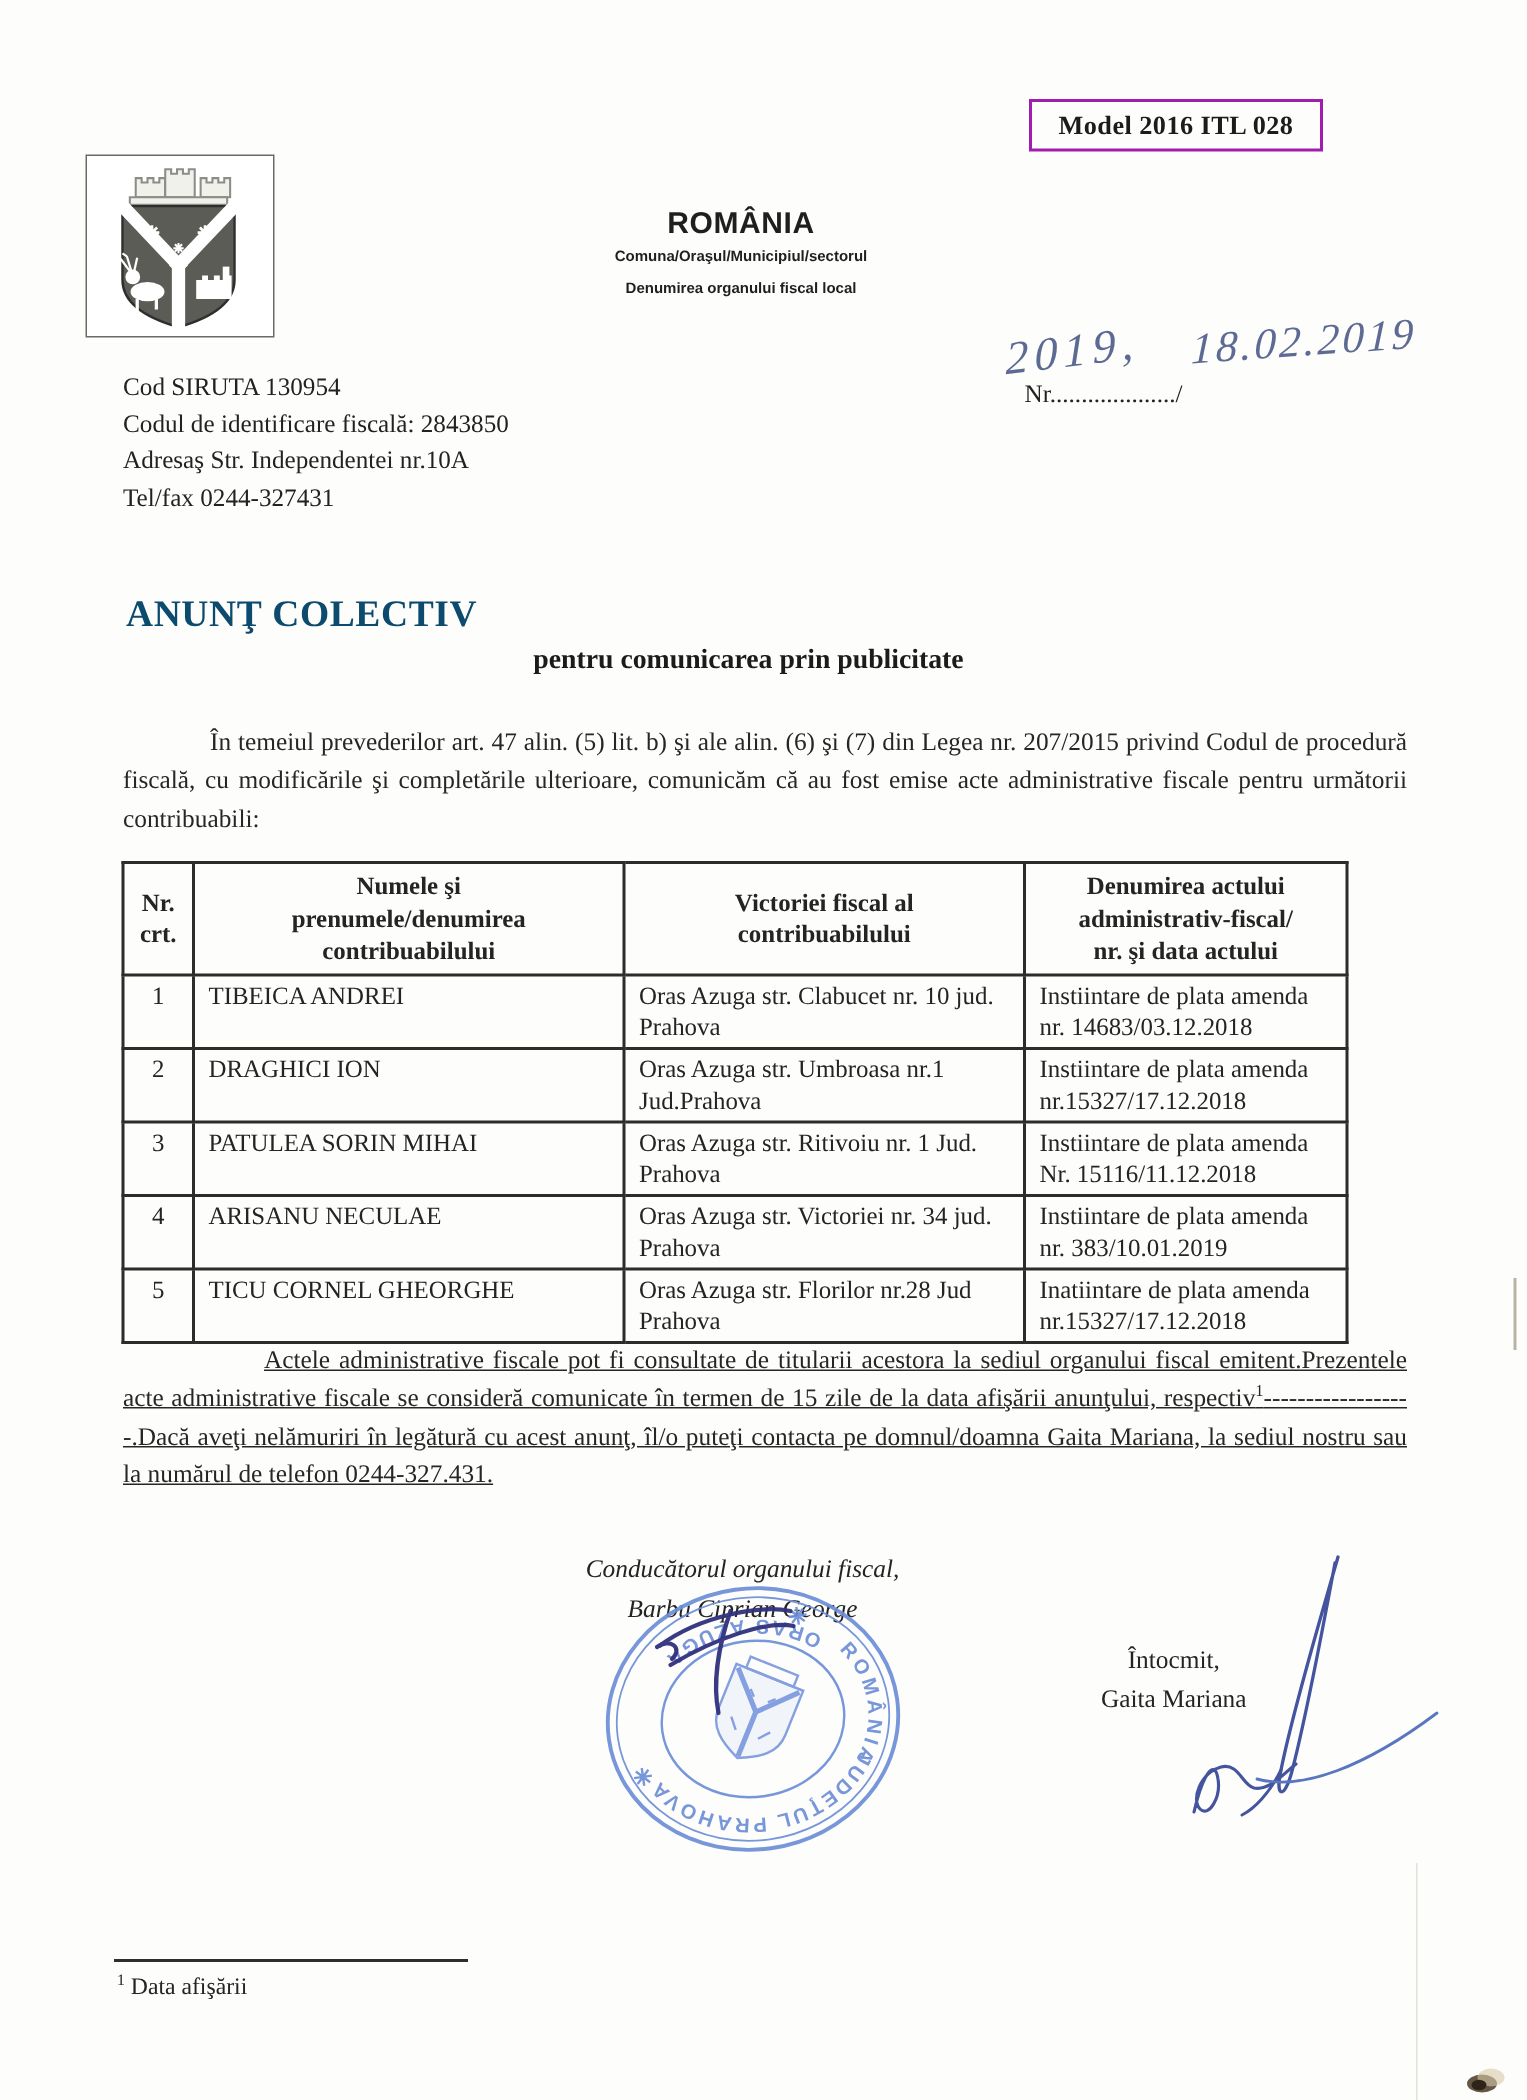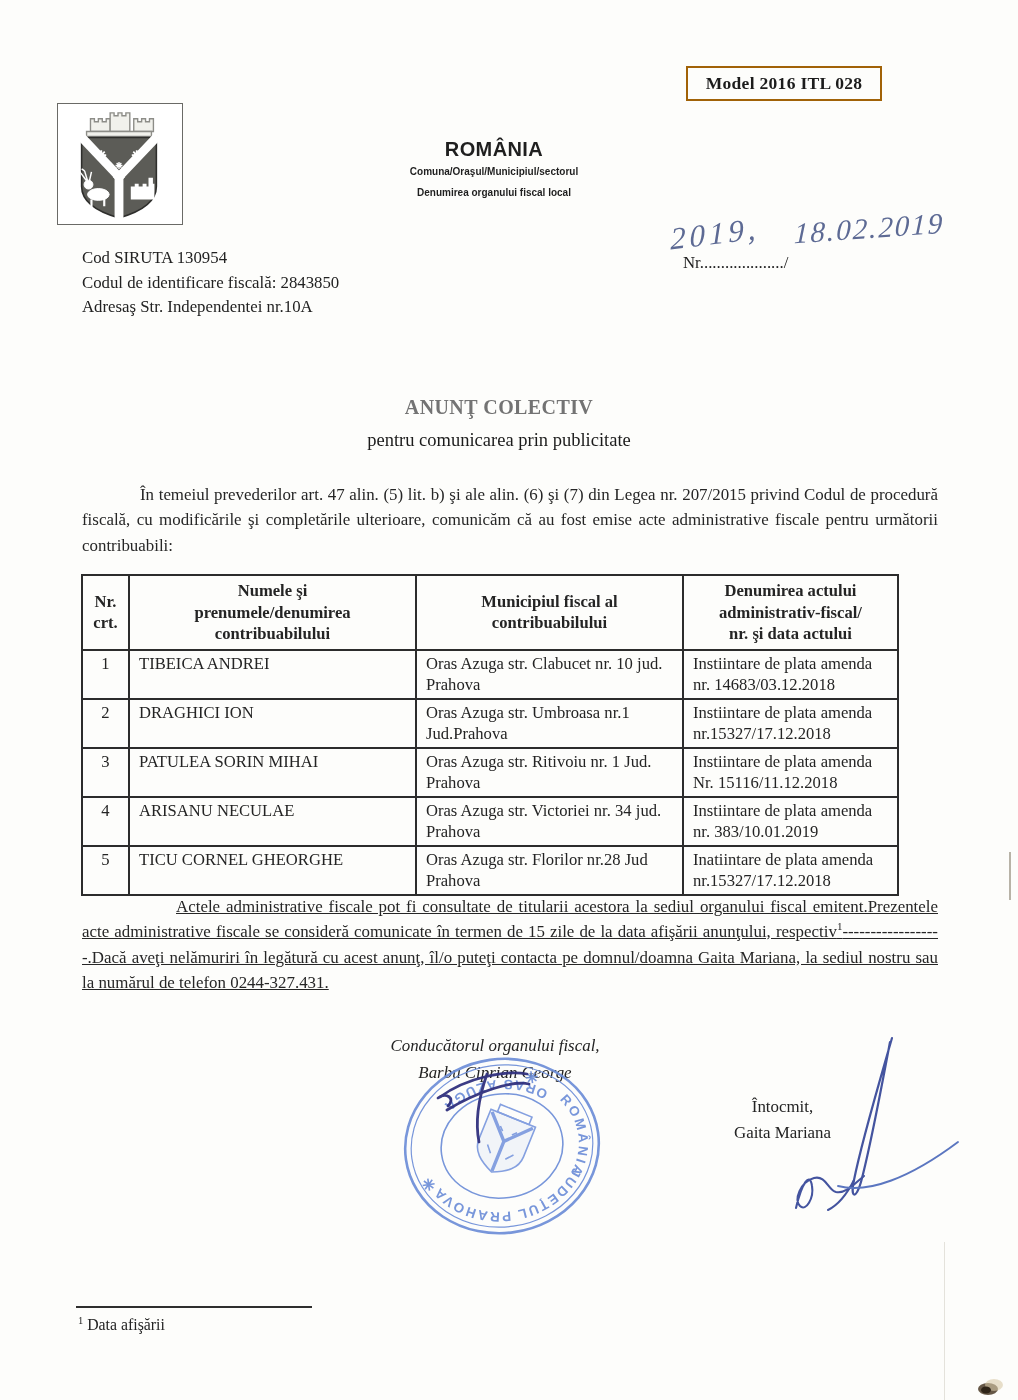--- a/index.html
+++ b/index.html
@@ -4,40 +4,40 @@
 <style>
   html,body{margin:0;padding:0;background:#e8e8e6;}
   .page{
     position:relative;width:1018px;height:1400px;margin:0 auto;
     background:#fdfdfb;overflow:hidden;
     font-family:"Liberation Serif","DejaVu Serif",serif;color:#242424;
   }
   .abs{position:absolute;}
   
   .model-box{
-    left:686px;top:66px;width:192px;height:31px;border:2px solid #a16207;
+    left:686px;top:66px;width:192px;height:31px;border:2px solid #a21caf;
     display:flex;align-items:center;justify-content:center;
     font-weight:bold;font-size:17.5px;color:#1c1c1c;letter-spacing:.3px;
   }
   
   .emblem-box{left:57px;top:103px;width:124px;height:120px;border:1px solid #6a6a66;background:#fff;}
   
   .hdr{left:254px;top:138px;width:480px;text-align:center;
        font-family:"Liberation Sans","DejaVu Sans",sans-serif;color:#1f1f1f;}
   .hdr .country{font-size:20px;font-weight:bold;letter-spacing:.4px;}
   .hdr .sub{font-size:10px;font-weight:bold;line-height:21px;}
   
   .info{left:82px;top:246px;font-size:16.8px;line-height:24.6px;color:#222;}
   .nr-line{left:659px;top:253px;font-size:16.8px;color:#222;margin-left:24px;}
   .hand{font-style:italic;color:#5d6a94;font-family:"Liberation Serif",serif;}
   .hand-number{left:670px;top:216px;font-size:31px;transform:rotate(-7deg) skewX(-6deg);letter-spacing:4px;}
   .hand-date{left:794px;top:212px;font-size:29px;transform:rotate(-4deg) skewX(-6deg);letter-spacing:2px;}
   
-  .title{left:84px;top:396px;width:830px;text-align:center;font-size:20px;font-weight:bold;color:#737373;letter-spacing:.4px;}
-  .subtitle{left:84px;top:430px;width:830px;text-align:center;font-size:18.5px;font-weight:normal;color:#1b1b1b;}
+  .title{left:84px;top:396px;width:830px;text-align:left;font-size:25px;font-weight:bold;color:#0c4a6e;letter-spacing:.4px;}
+  .subtitle{left:84px;top:430px;width:830px;text-align:center;font-size:18.5px;font-weight:bold;color:#1b1b1b;}
   
   .para{left:82px;width:856px;font-size:16.9px;line-height:25.3px;text-align:justify;color:#262626;}
   .para1{top:482px;text-indent:58px;}
   .para2{top:894px;text-indent:94px;text-decoration:underline;}
   .para sup{font-size:11px;line-height:0;}
   
   .tbl{left:81px;top:574px;width:816px;border-collapse:collapse;font-size:16.6px;color:#242424;table-layout:fixed;}
   .tbl th,.tbl td{border:2px solid #2c2c2c;}
   .tbl th{font-weight:bold;text-align:center;vertical-align:middle;padding:4px 4px;line-height:21.5px;white-space:pre-line;font-size:16.6px;}
   .tbl thead tr{height:66px;font-family:Liberation Serif, serif;}
@@ -112,20 +112,21 @@
   <div class="abs hdr">
     <div class="country">ROMÂNIA</div>
     <div class="sub">Comuna/Oraşul/Municipiul/sectorul</div>
     <div class="sub">Denumirea organului fiscal local</div>
   </div>
 
   <div class="abs info">
     <div>Cod SIRUTA 130954</div>
     <div>Codul de identificare fiscală: 2843850</div>
     <div>Adresaş Str. Independentei nr.10A</div>
+    <div>Tel/fax 0244-327431</div>
   </div>
 
   <div class="abs nr-line">Nr..................../</div>
   <div class="abs hand hand-number">2019,</div>
   <div class="abs hand hand-date">18.02.2019</div>
 
   <div class="abs title">ANUNŢ COLECTIV</div>
   <div class="abs subtitle">pentru comunicarea prin publicitate</div>
 
   <div class="abs para para1">În temeiul prevederilor art. 47 alin. (5) lit. b) şi ale alin. (6) şi (7) din Legea nr. 207/2015 privind Codul de procedură fiscală, cu modificările şi completările ulterioare, comunicăm că au fost emise acte administrative fiscale pentru următorii contribuabili:</div>
@@ -137,21 +138,21 @@
         <col style="width:267px">
         <col style="width:215px">
       </colgroup>
     <thead>
       <tr>
         <th>Nr.
 crt.</th>
         <th>Numele şi
 prenumele/denumirea
 contribuabilului</th>
-        <th>Municipiul fiscal al
+        <th>Victoriei fiscal al
 contribuabilului</th>
         <th>Denumirea actului
 administrativ-fiscal/
 nr. şi data actului</th>
       </tr>
     </thead>
     <tbody>
       <tr>
         <td class="nr">1</td>
         <td>TIBEICA ANDREI</td>

